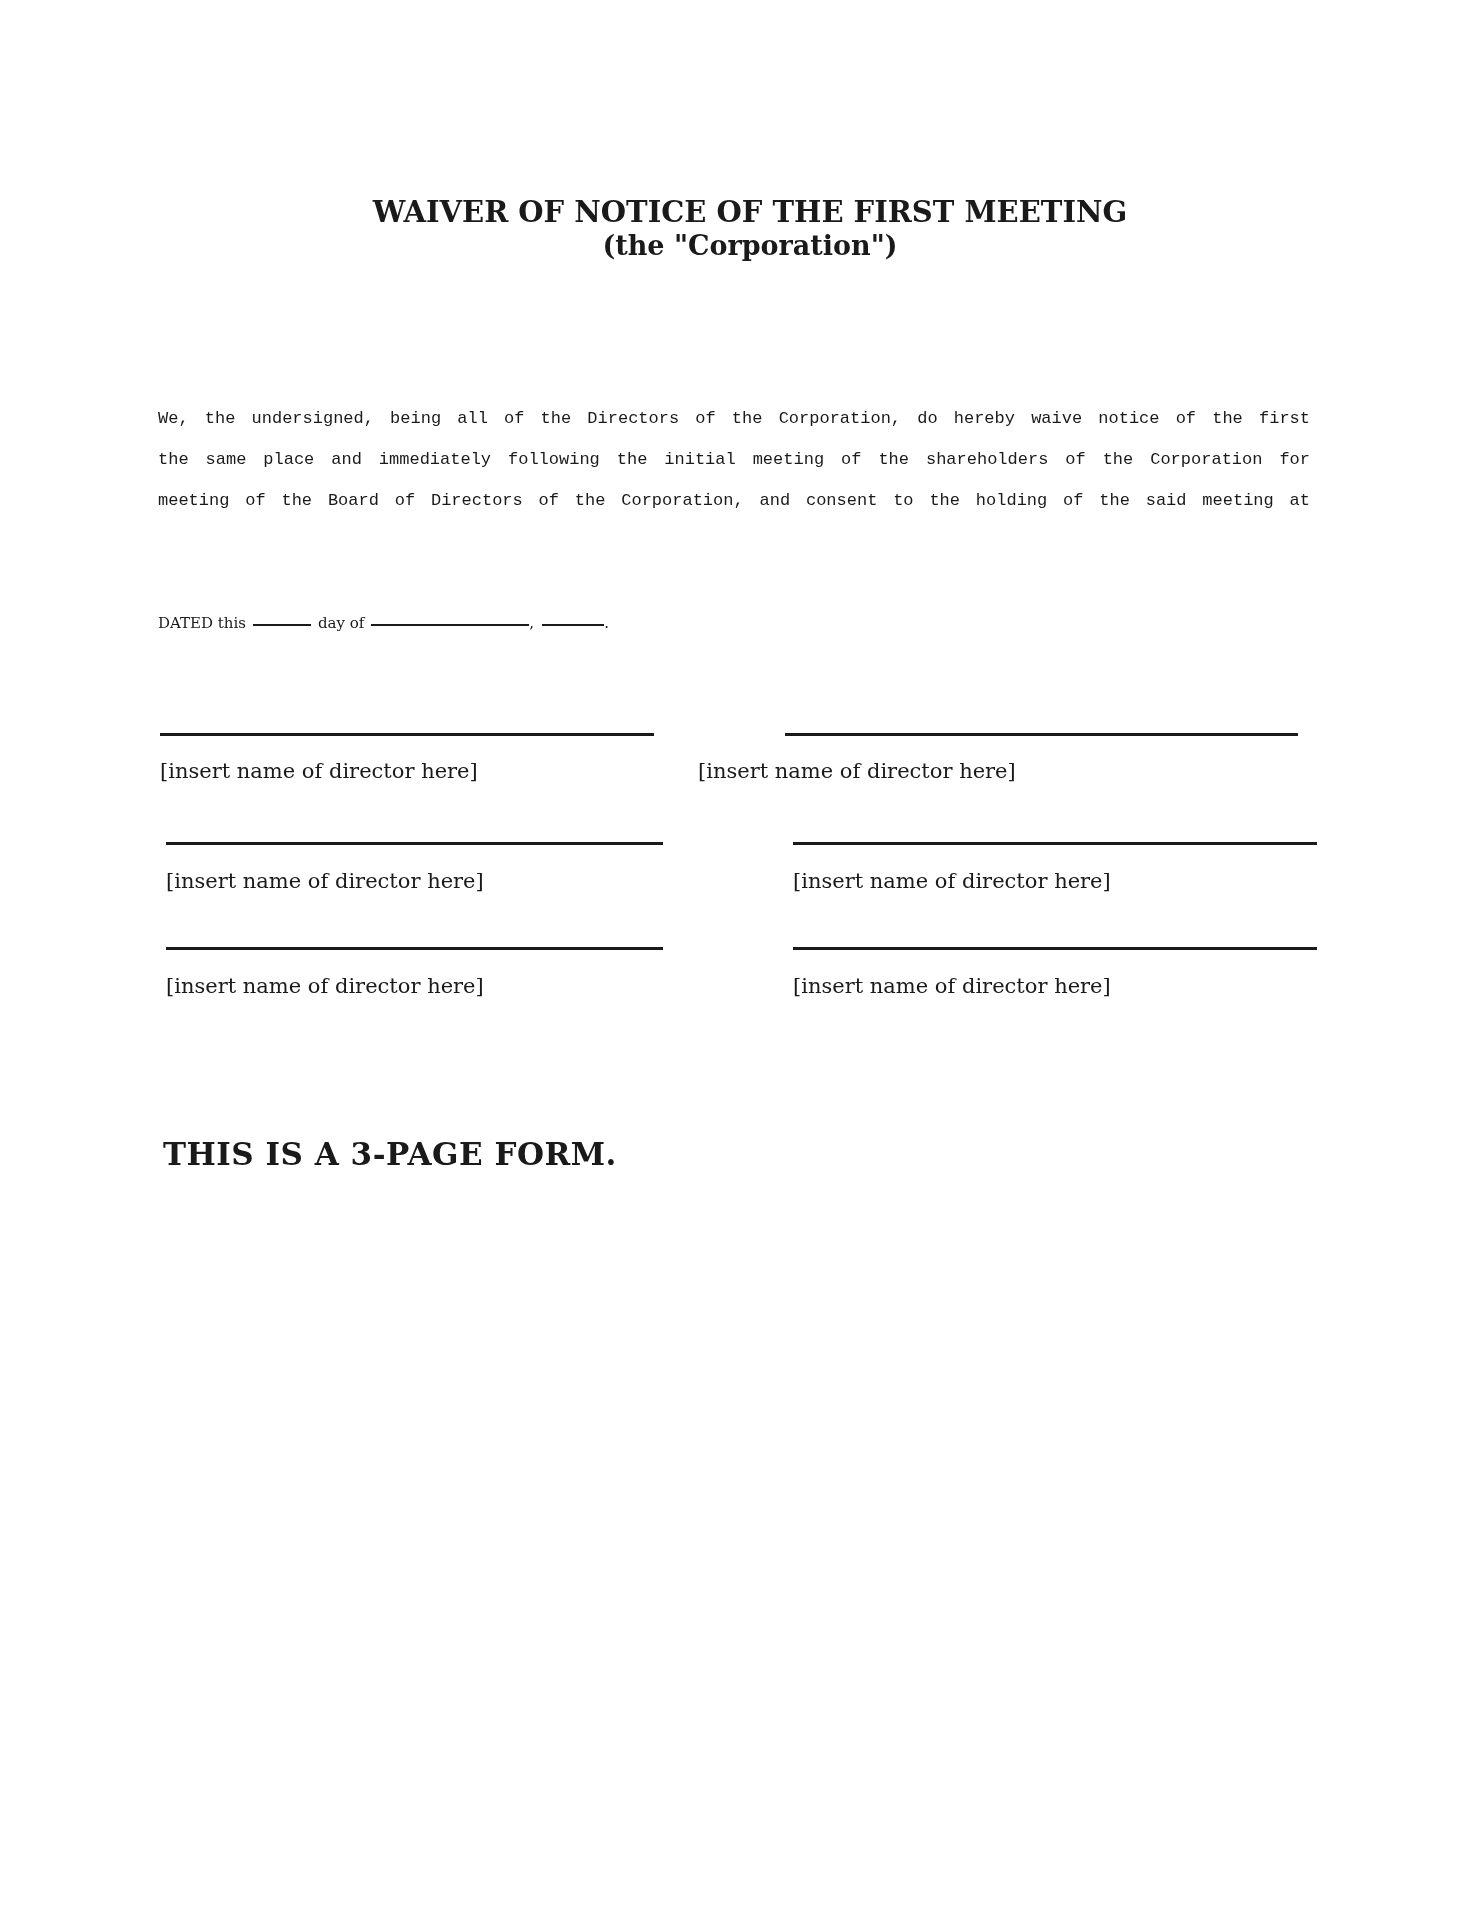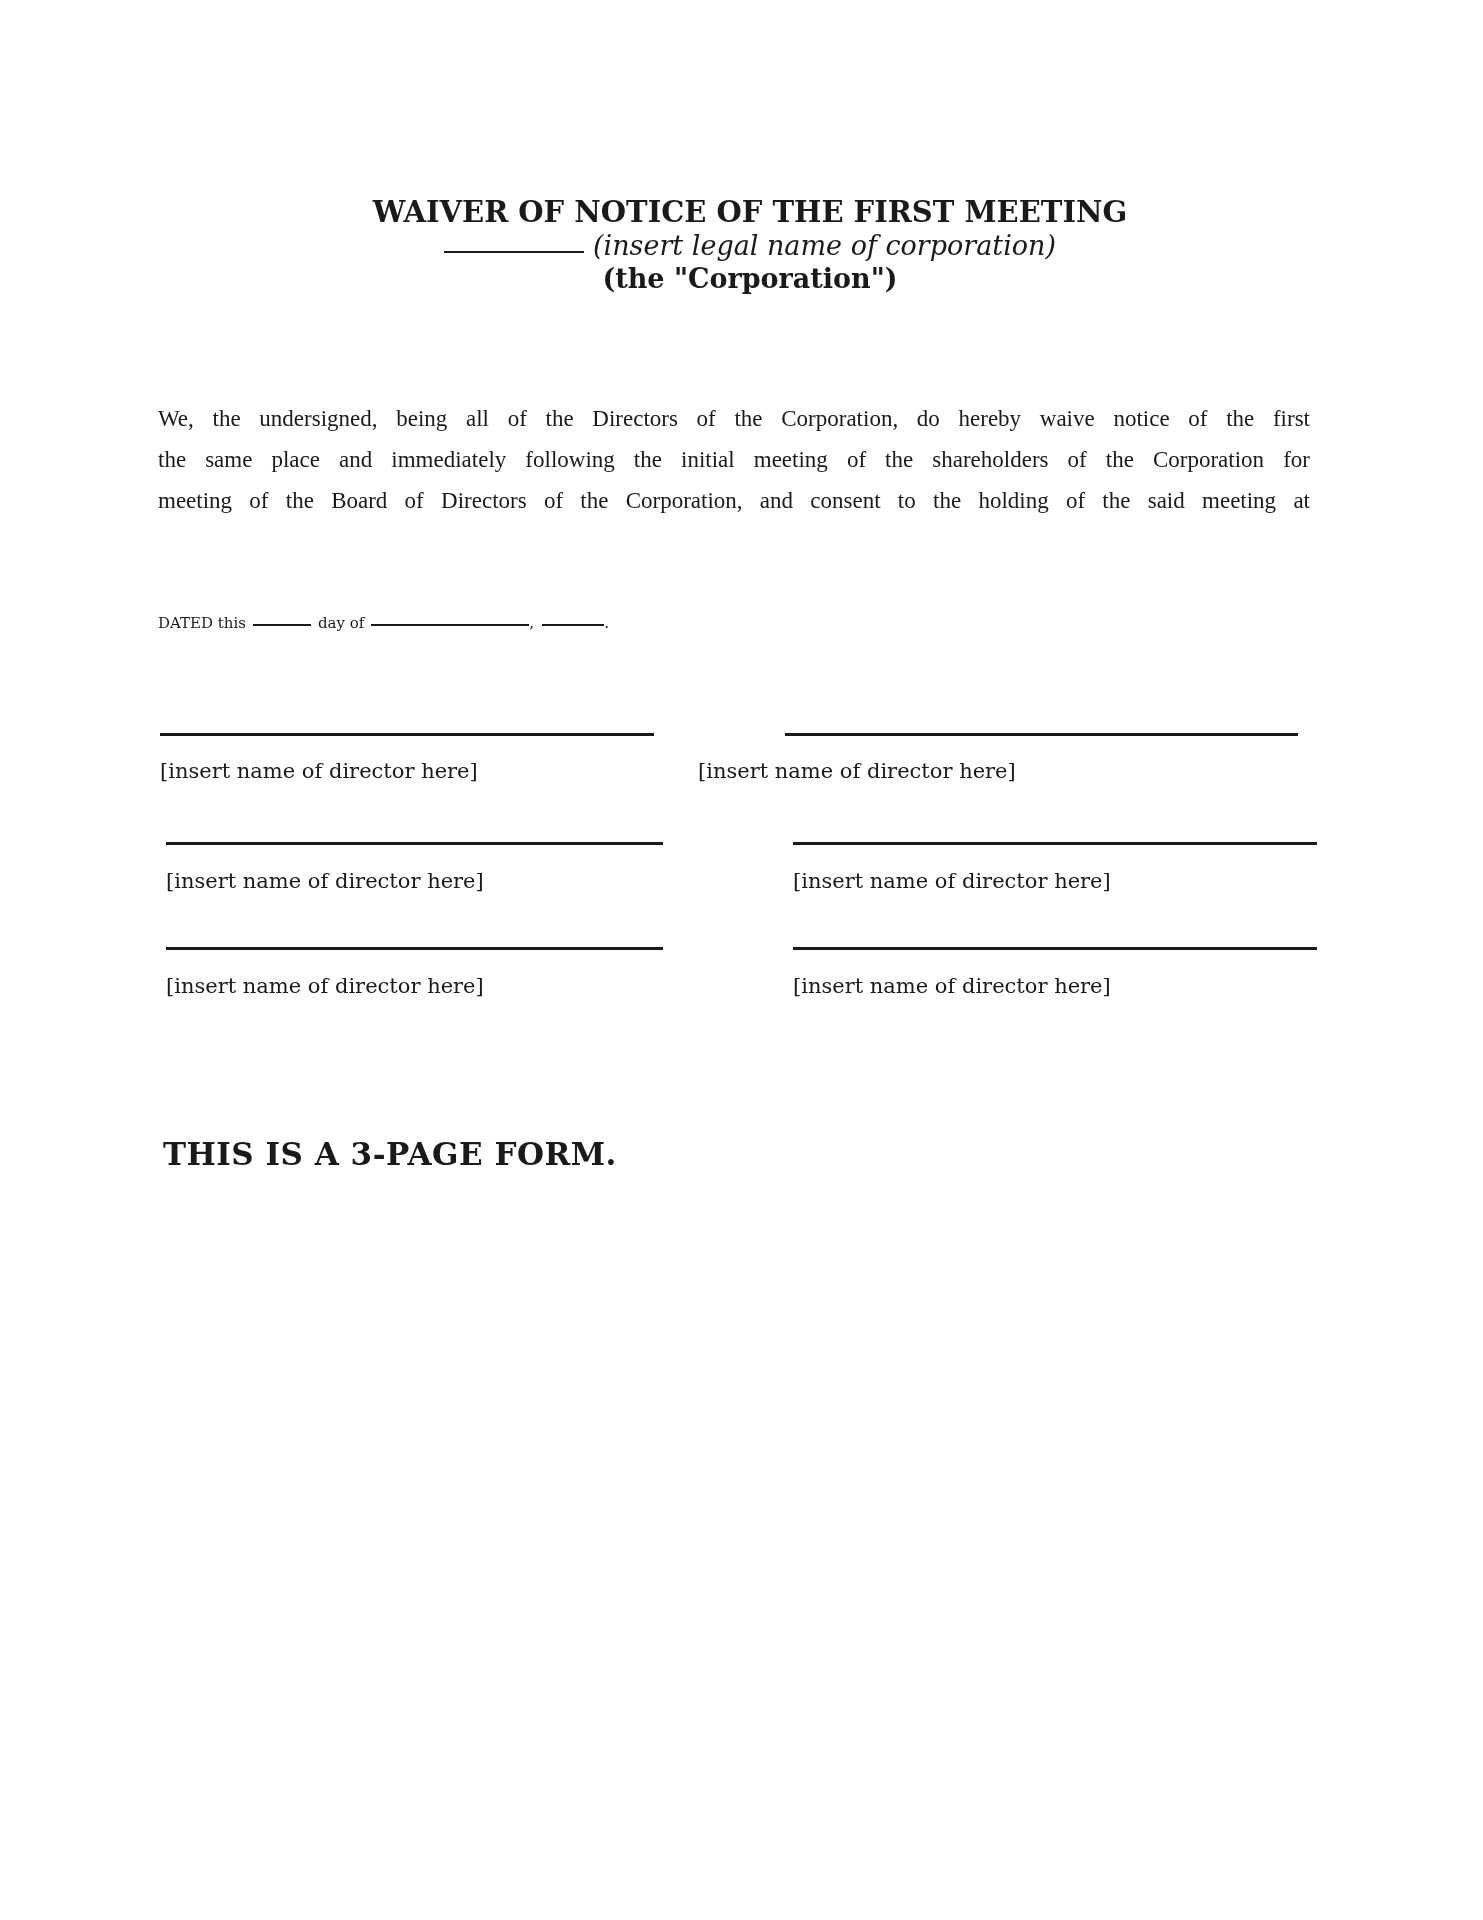--- a/index.html
+++ b/index.html
@@ -33,22 +33,22 @@
     background: var(--ink);
     vertical-align: 2px;
     margin-right: 9px;
   }
   .title-line4 { font-size: 27px; }
   .paragraph {
     position: absolute;
     left: 158px;
     top: 398px;
     width: 1152px;
-    font-family: Liberation Serif, serif;
-    font-size: 23px;
+    font-family: Liberation Mono, monospace;
+    font-size: 17px;
     line-height: 41px;
   }
   .jline { text-align: justify; text-align-last: justify; white-space: nowrap; }
   .jline.last { text-align-last: left; }
   .dated {
     position: absolute;
     left: 158px;
     top: 608px;
     font-size: 15px;
     line-height: 30px;
@@ -85,21 +85,20 @@
     text-align: right;
   }
 </style>
 </head>
 <body>
 
 <div class="page">
 
   <div class="title-block">
     <div>WAIVER OF NOTICE OF THE FIRST MEETING</div>
-    <div class="title-line3"><span class="blank-corp"></span><span class="title-note">(insert legal name of corporation)</span></div>
     <div class="title-line4">(the "Corporation")</div>
   </div>
 
   <div class="paragraph">
     <div class="jline">We, the undersigned, being all of the Directors of the Corporation, do hereby waive notice of the first</div>
     <div class="jline">the same place and immediately following the initial meeting of the shareholders of the Corporation for</div>
     <div class="jline">meeting of the Board of Directors of the Corporation, and consent to the holding of the said meeting at</div>
   </div>
 
   <div class="dated"><span>DATED this</span><span class="blank w-day"></span><span>day of</span><span class="blank w-month"></span><span>,</span><span class="blank w-year"></span><span>.</span></div>

